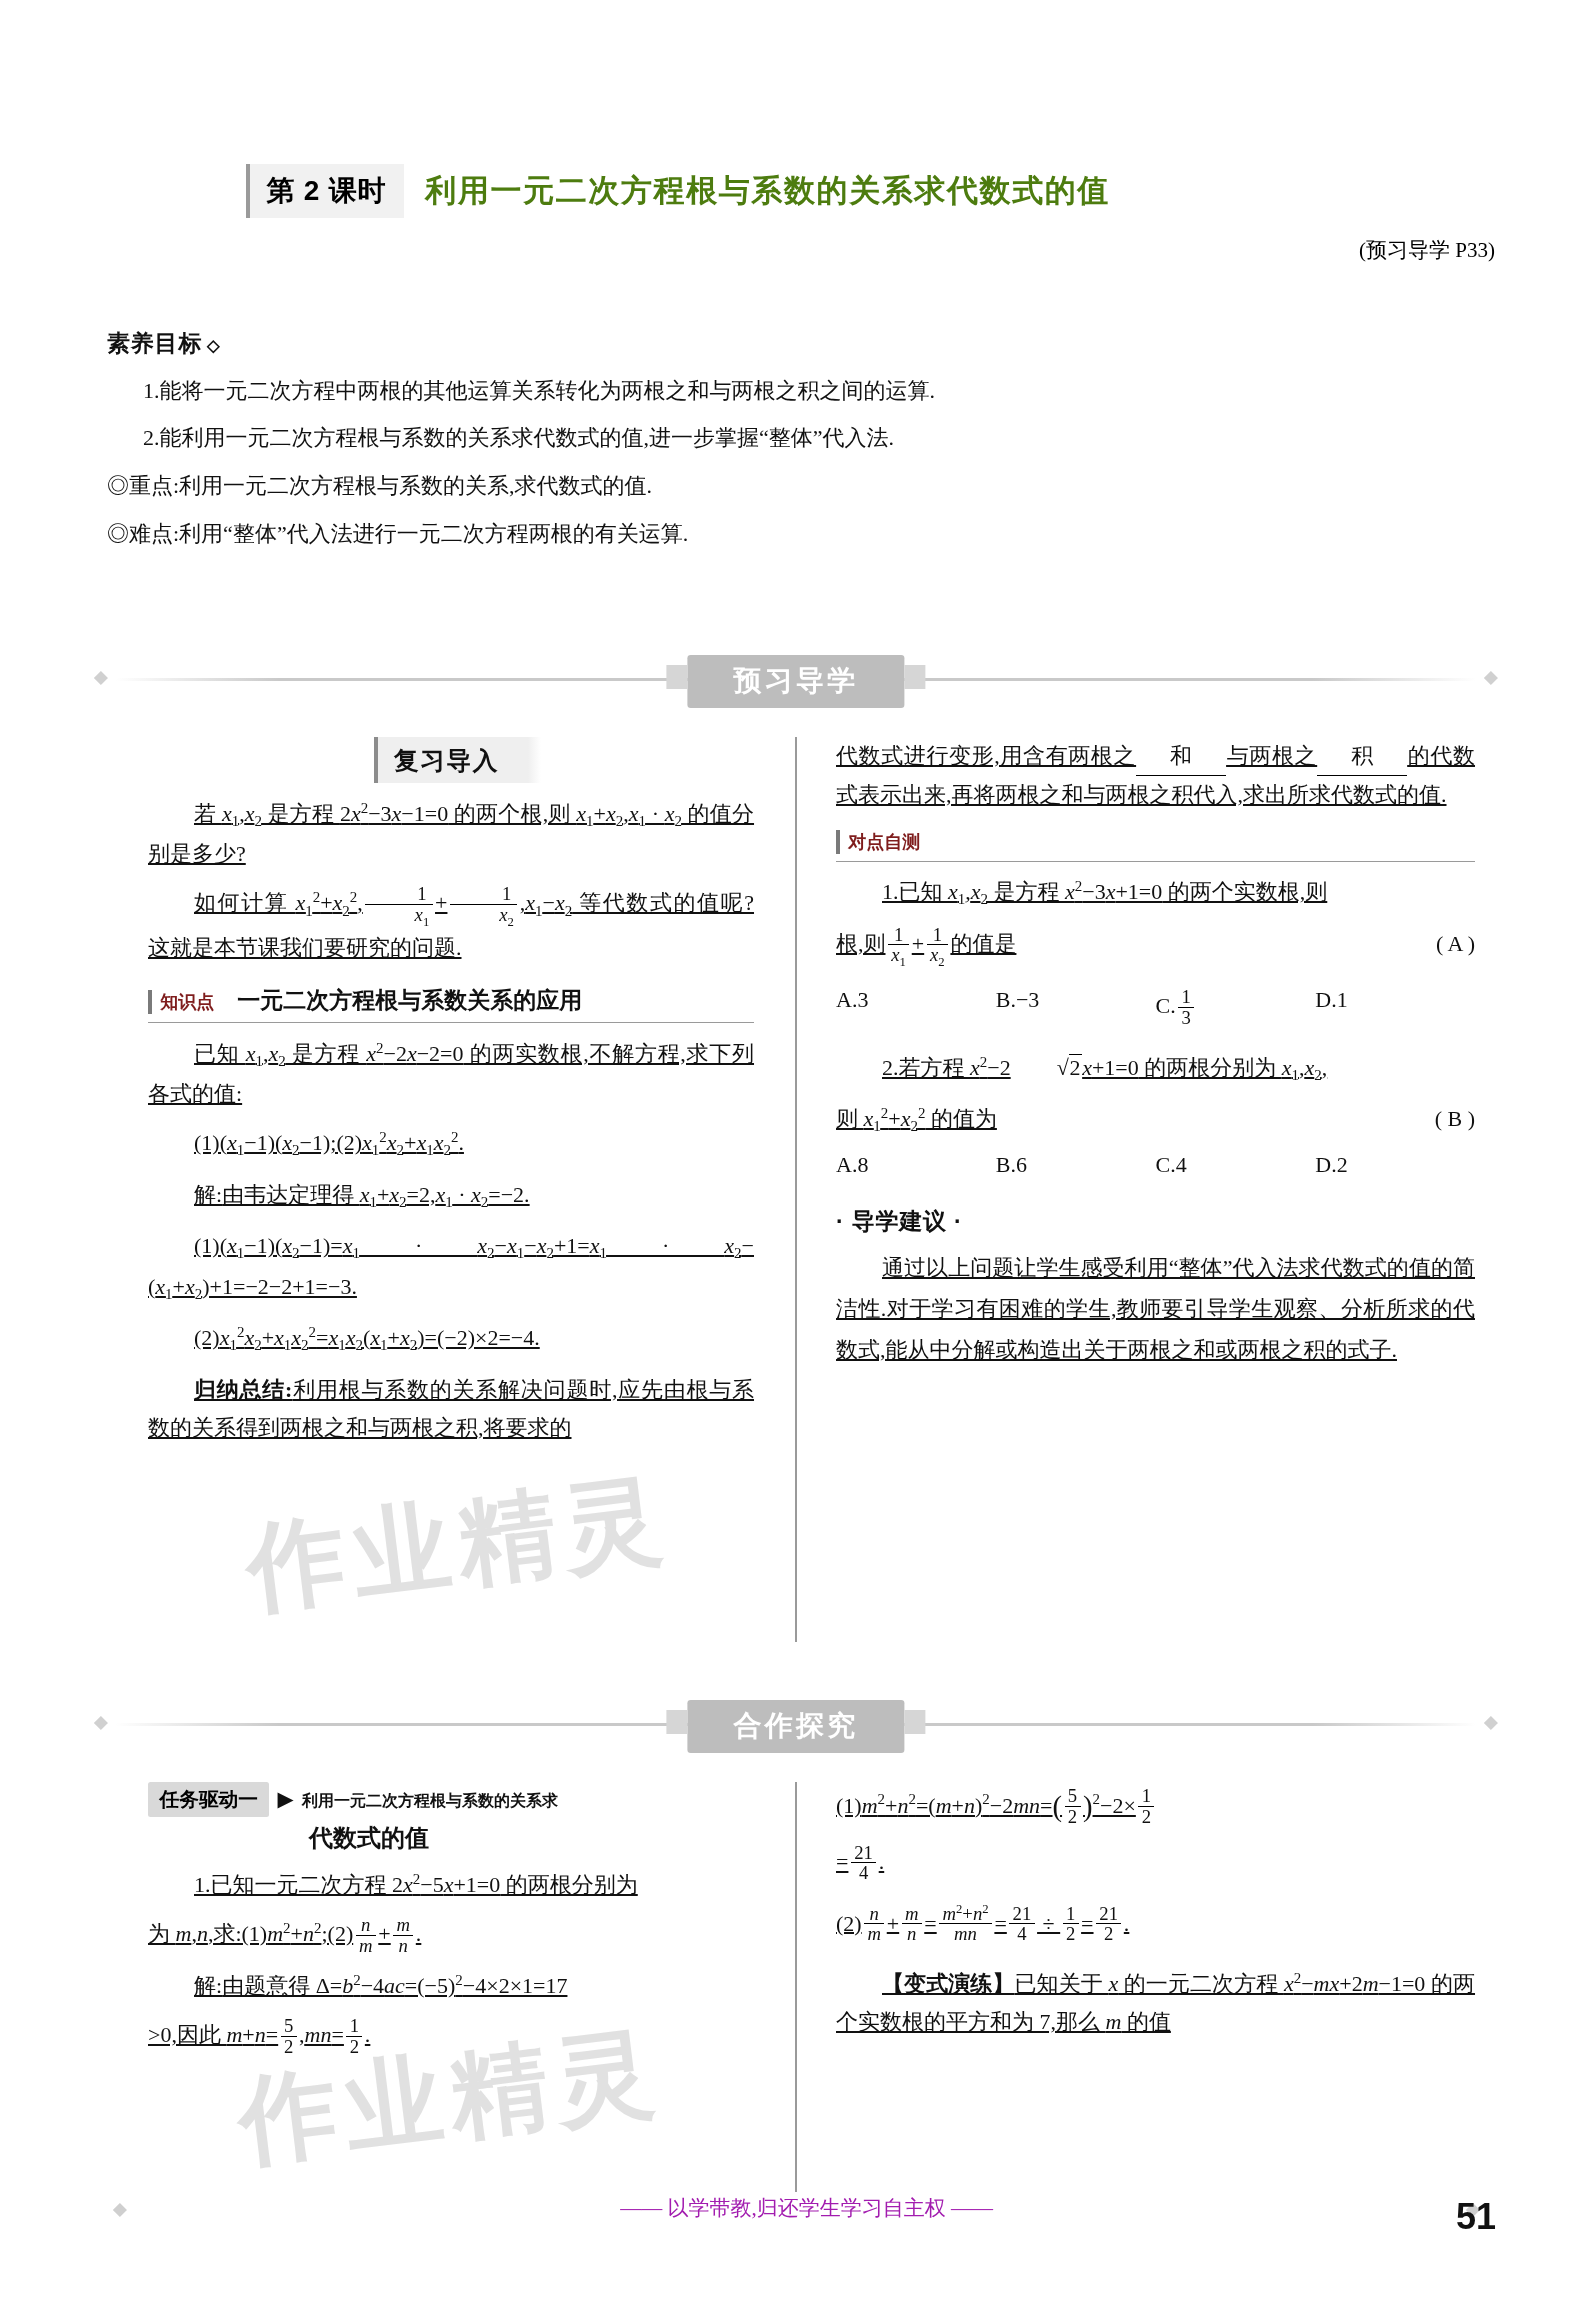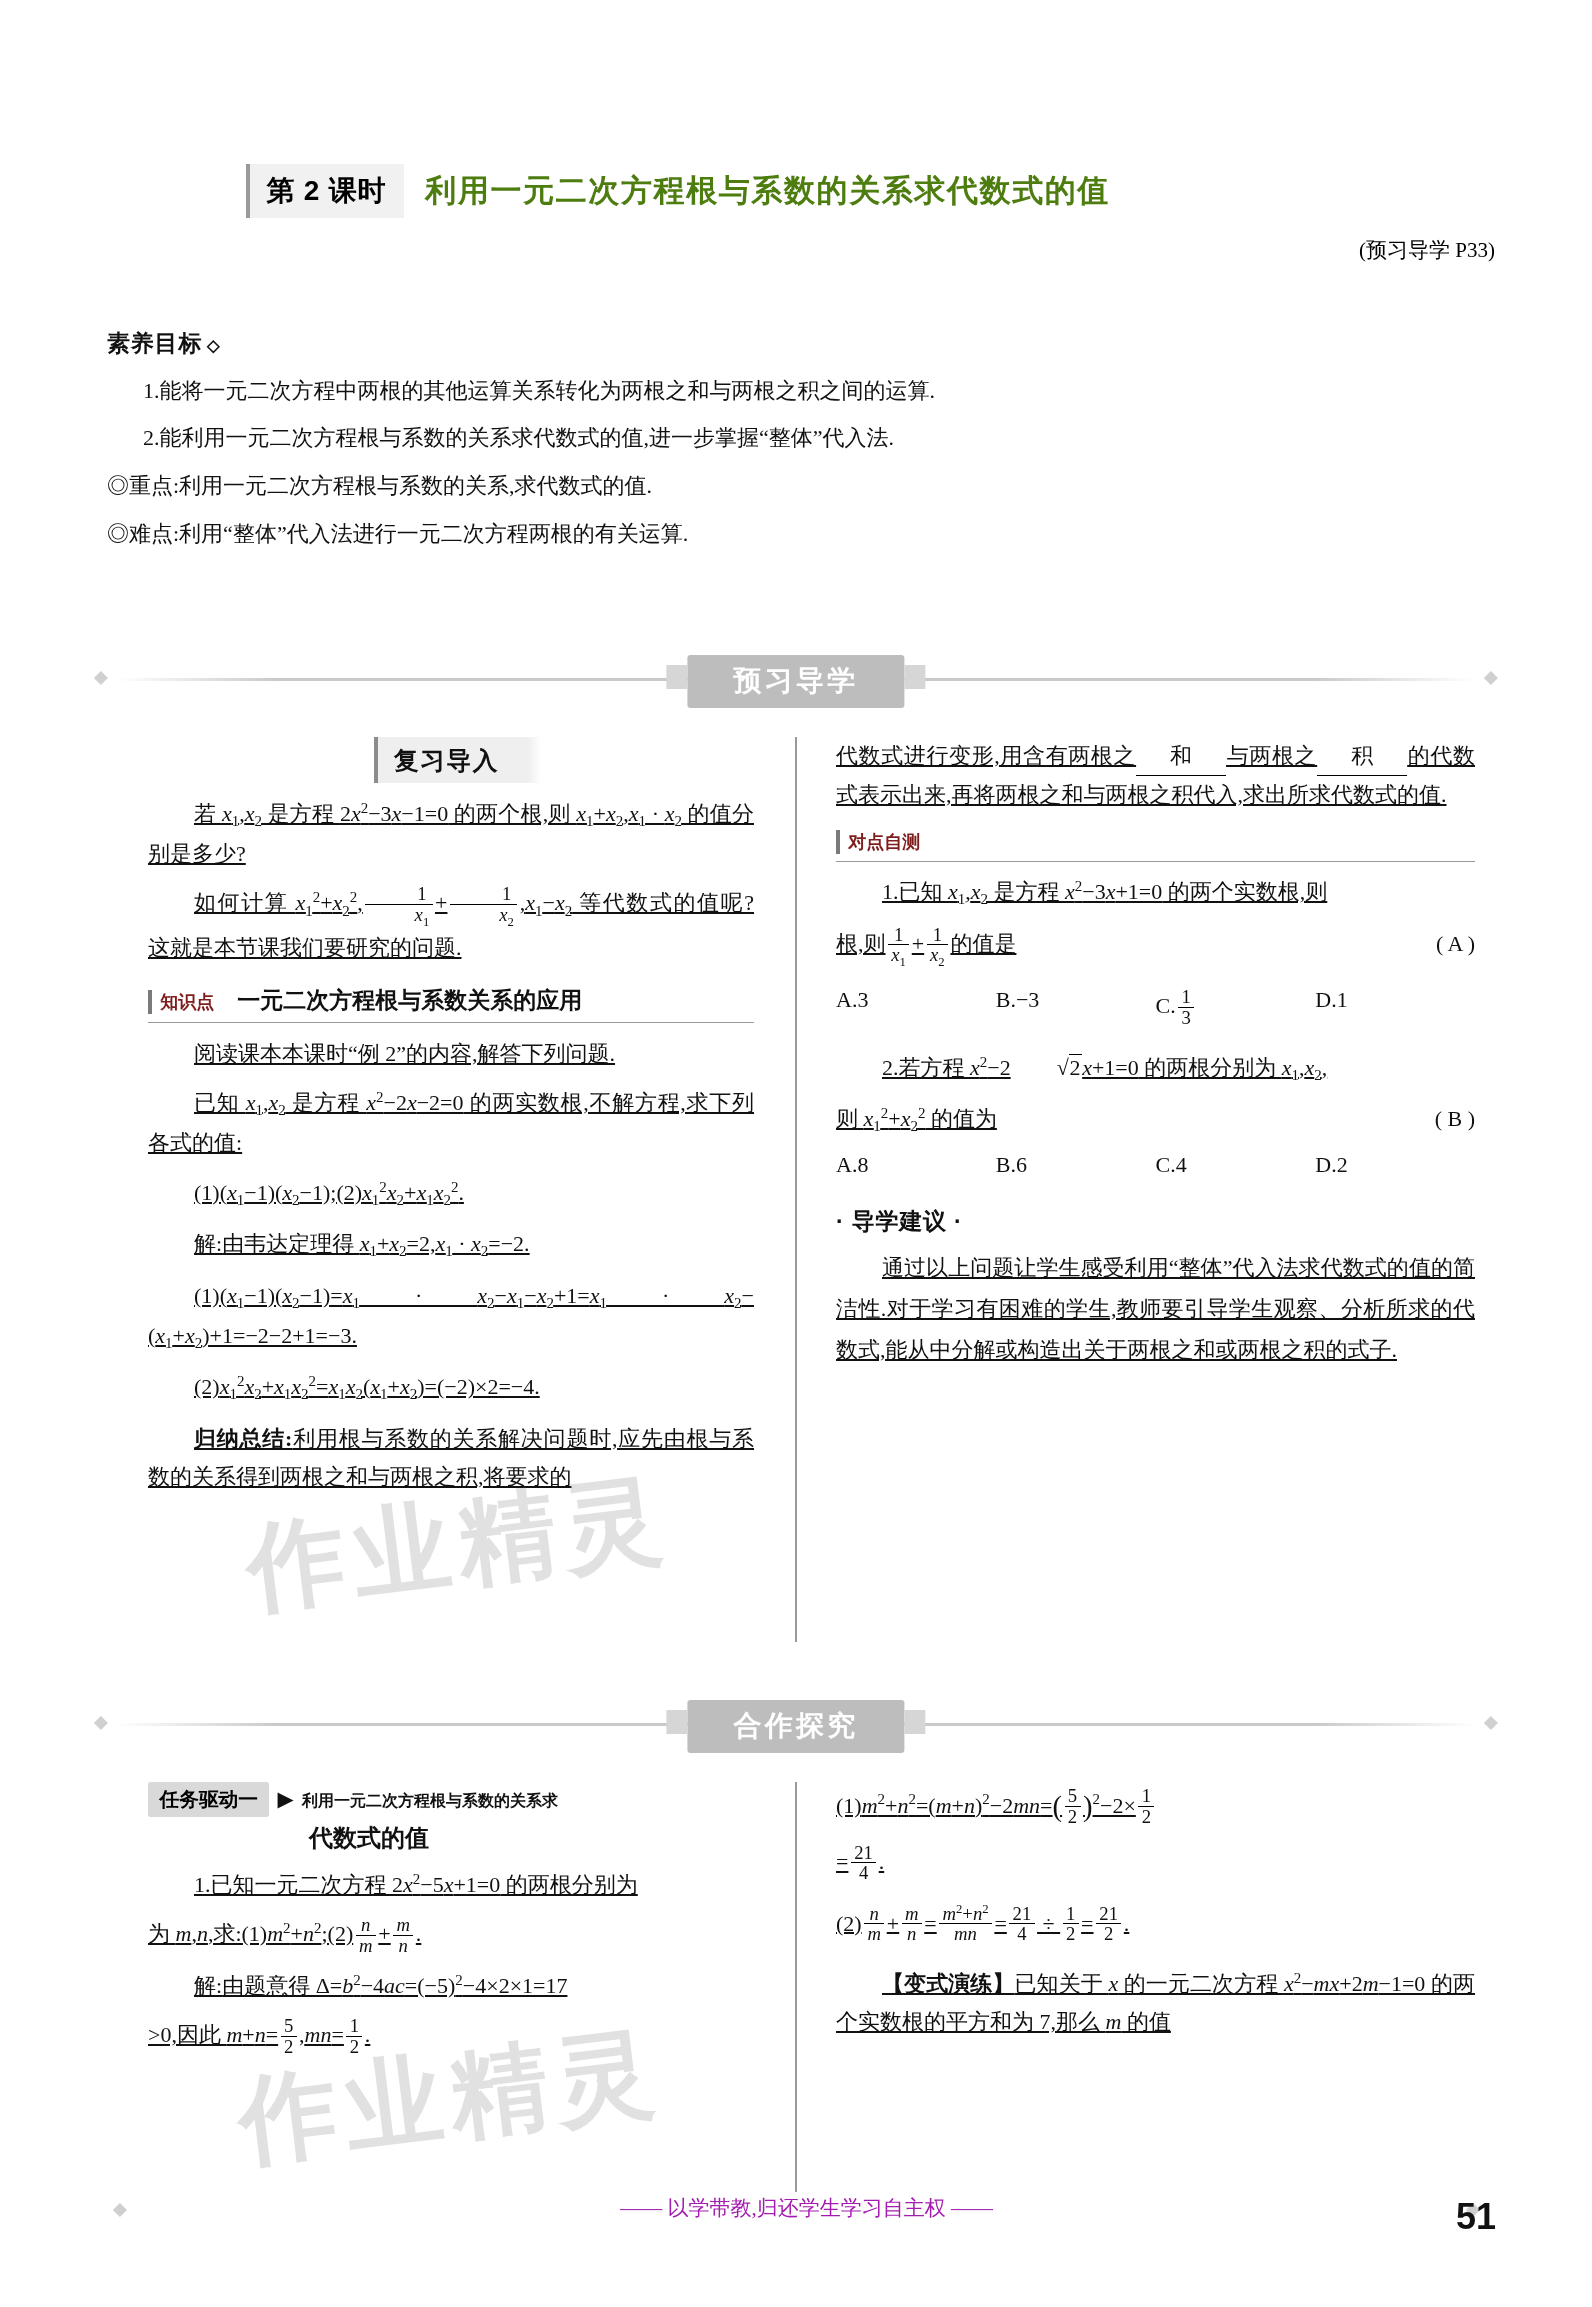--- a/index.html
+++ b/index.html
@@ -226,21 +226,20 @@
 
       <p class="t indent">
         <span>如何计算 </span><span class="it">x</span><sub>1</sub><sup>2</sup>+<span class="it">x</span><sub>2</sub><sup>2</sup>,<span class="frac"><span class="num">1</span><span class="den"><span class="it">x</span><sub>1</sub></span></span>+<span class="frac"><span class="num">1</span><span class="den"><span class="it">x</span><sub>2</sub></span></span>,<span class="it">x</span><sub>1</sub>−<span class="it">x</span><sub>2</sub><span> 等代数式的值呢? 这就是本节课我们要研究的问题.</span>
       </p>
 
       <div class="tag-line" style="margin-top:18px;">
         <span class="tag-red">知识点</span>
         <span style="font-weight:bold; font-size:23px; font-family:'Liberation Sans',sans-serif; margin-left:19.7px;">一元二次方程根与系数关系的应用</span>
       </div>
 
-      <p class="t indent">阅读课本本课时“例 2”的内容,解答下列问题.</p>
 
       <p class="t indent">
         <span>已知 </span><span class="it">x</span><sub>1</sub>,<span class="it">x</span><sub>2</sub><span> 是方程 </span><span class="it">x</span><sup>2</sup>−2<span class="it">x</span>−2=0<span> 的两实数根,不解方程,求下列各式的值:</span>
       </p>
 
       <p class="t indent">
         (1)(<span class="it">x</span><sub>1</sub>−1)(<span class="it">x</span><sub>2</sub>−1);(2)<span class="it">x</span><sub>1</sub><sup>2</sup><span class="it">x</span><sub>2</sub>+<span class="it">x</span><sub>1</sub><span class="it">x</span><sub>2</sub><sup>2</sup>.
       </p>
 
       <p class="t indent">

